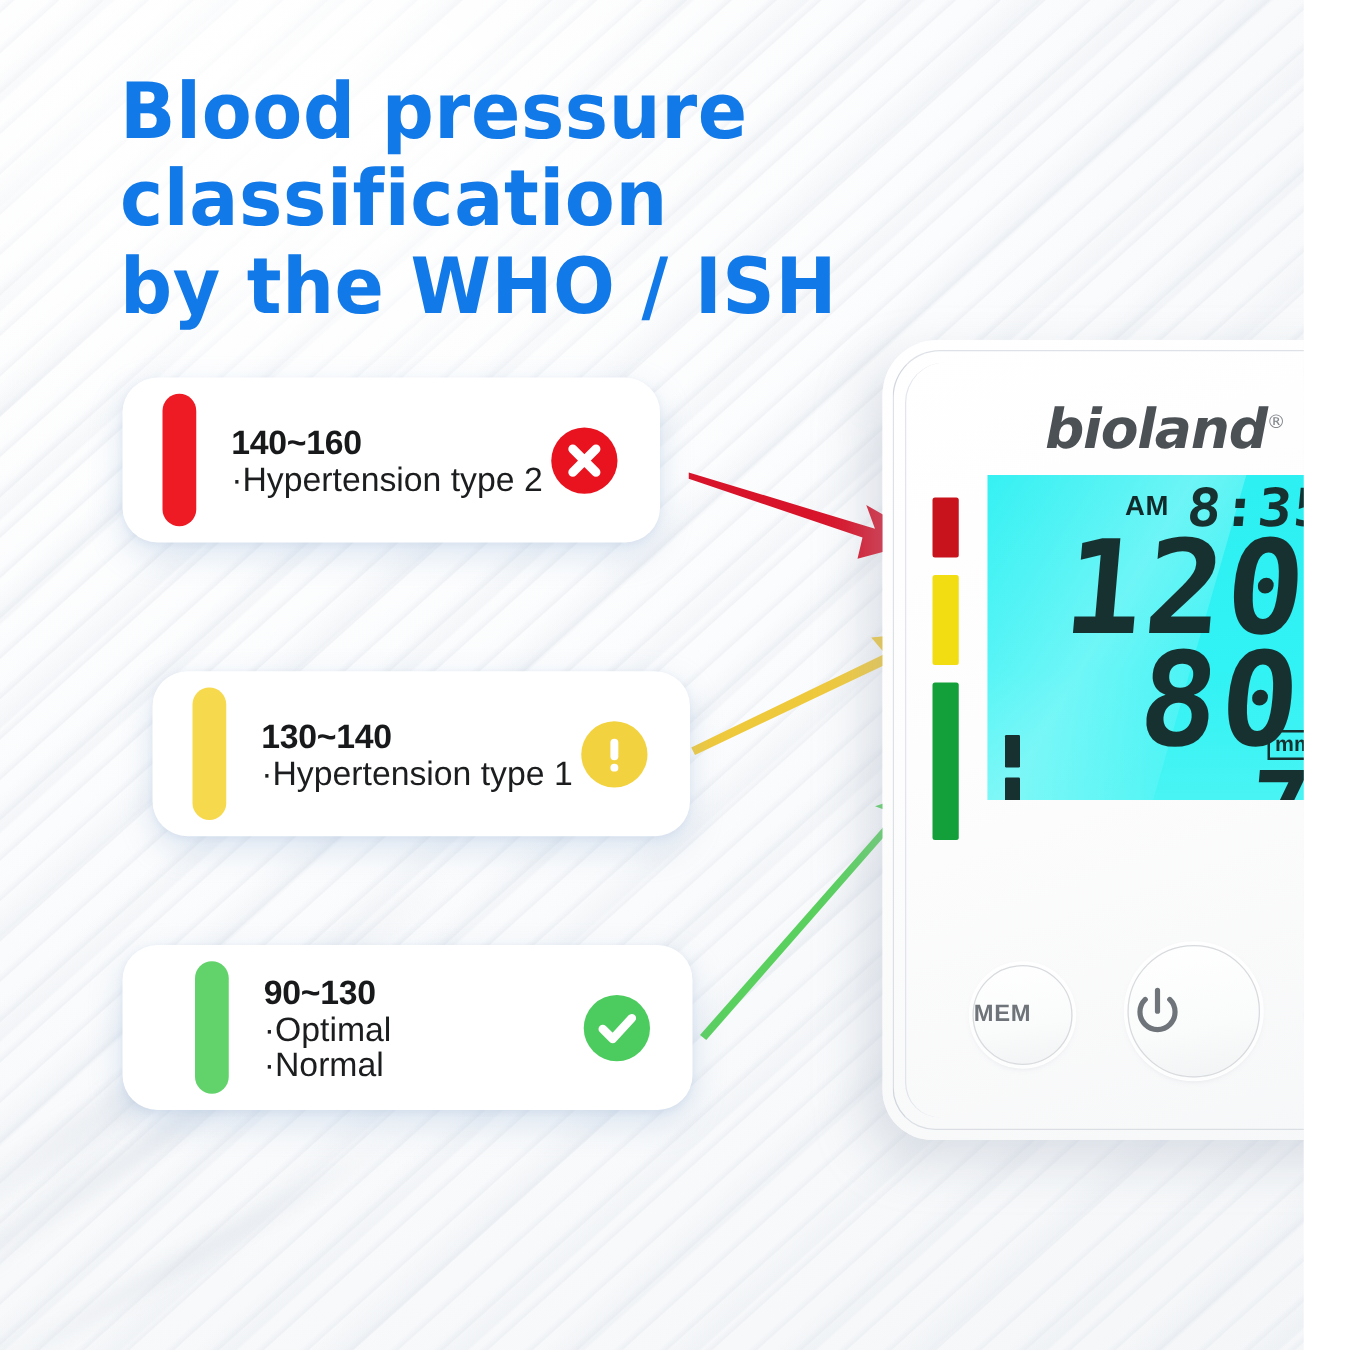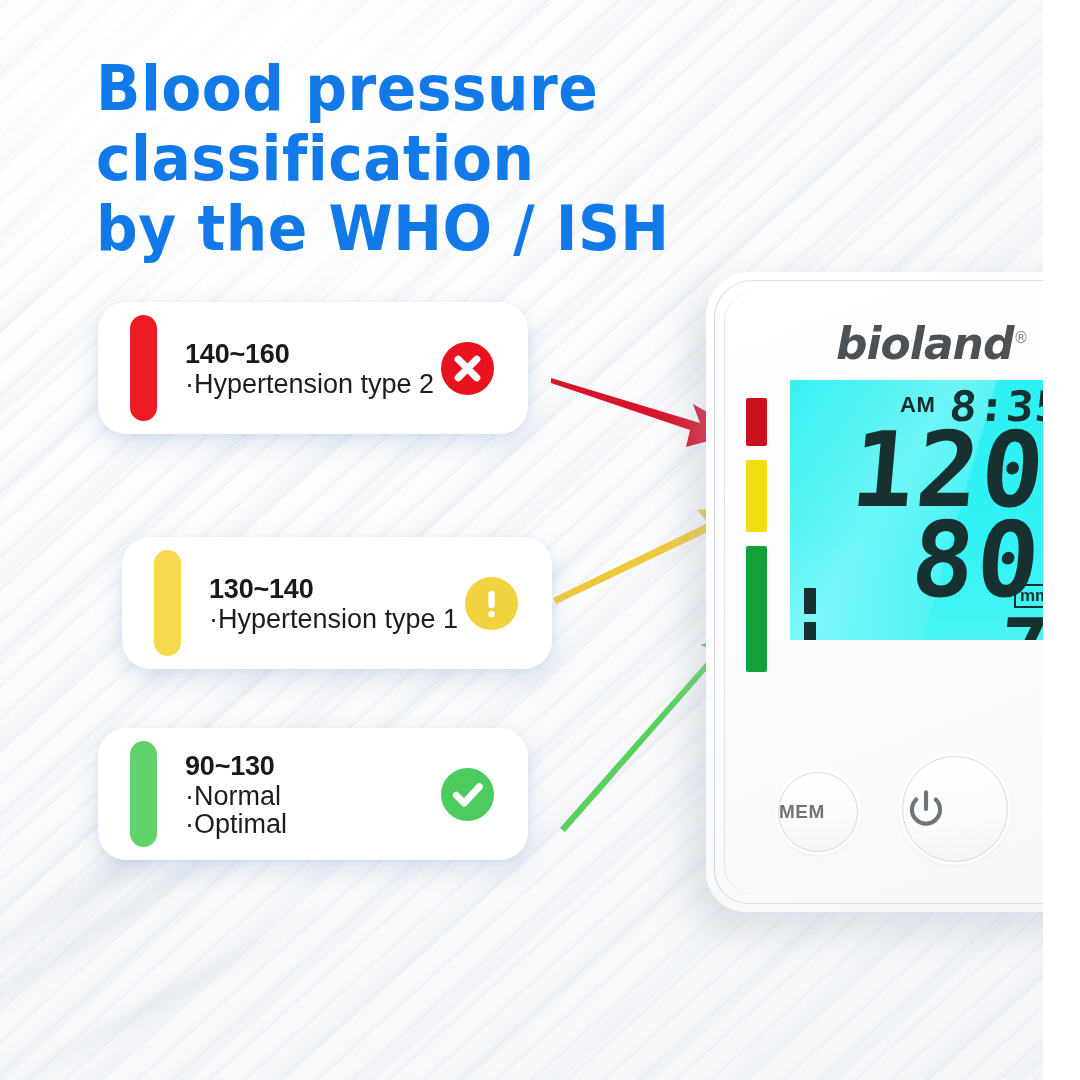--- a/index.html
+++ b/index.html
@@ -86,21 +86,21 @@
     background: #ffffff;
     border-radius: 28px;
     box-shadow:
       0 10px 26px rgba(150,178,214,.30),
       0 2px 6px rgba(160,185,215,.18);
     display: flex;
     align-items: center;
   }
   .card.c1 { left: 98px; top: 302px; }
   .card.c2 { left: 98px; top: 537px; margin-left: 24px; }
-  .card.c3 { left: 98px; top: 728px; }
+  .card.c3 { left: 98px; top: 756px; padding-left: 26px; }
 
   .card-bar {
     width: 27px;
     height: 106px;
     border-radius: 14px;
     margin-left: 32px;
     flex: 0 0 auto;
   }
   .card-body {
     margin-left: 28px;
@@ -325,22 +325,22 @@
         <rect x="17.6" y="10.5" width="4.8" height="13" rx="2.4" fill="#ffffff"></rect>
         <rect x="17.6" y="25.6" width="4.8" height="4.8" rx="2.4" fill="#ffffff"></rect>
       </svg>
     </div>
   </div>
 
   <div class="card c3">
     <div class="card-bar" style="background:#61d36a"></div>
     <div class="card-body">
       <div class="card-range">90~130</div>
+      <div class="card-line">·Optimal</div>
       <div class="card-line">·Normal</div>
-      <div class="card-line">·Optimal</div>
     </div>
     <div class="badge" style="background:#4ccb5e">
       <svg viewBox="0 0 40 40">
         <path d="M11.5 20.5 L17.5 26.5 L29 14" stroke="#ffffff" stroke-width="5.2" fill="none" stroke-linecap="round" stroke-linejoin="round"></path>
       </svg>
     </div>
   </div>
 
   <div class="device">
     <div class="device-edge1"></div>

